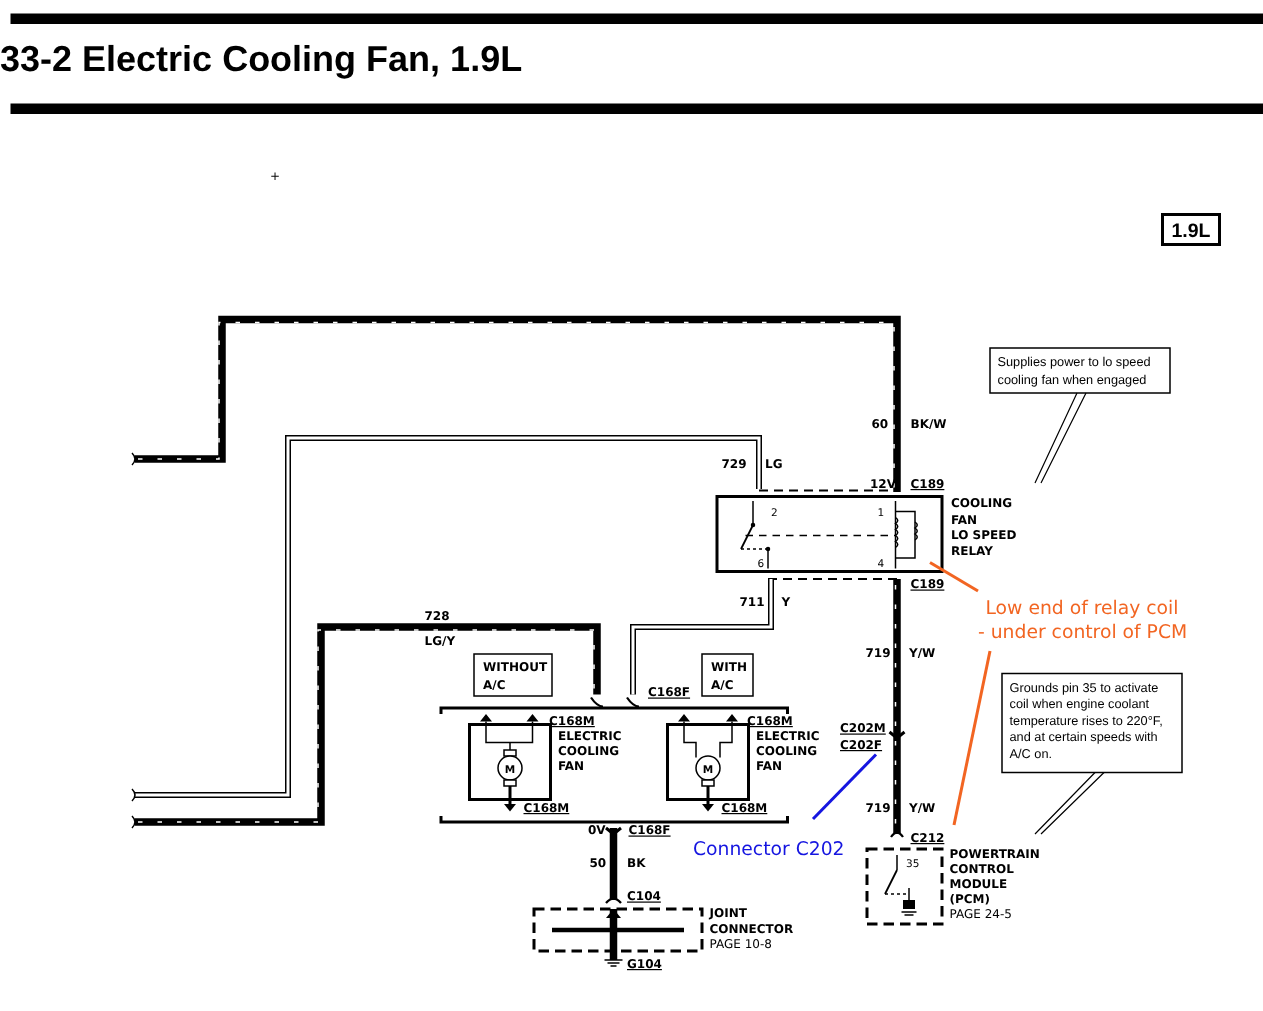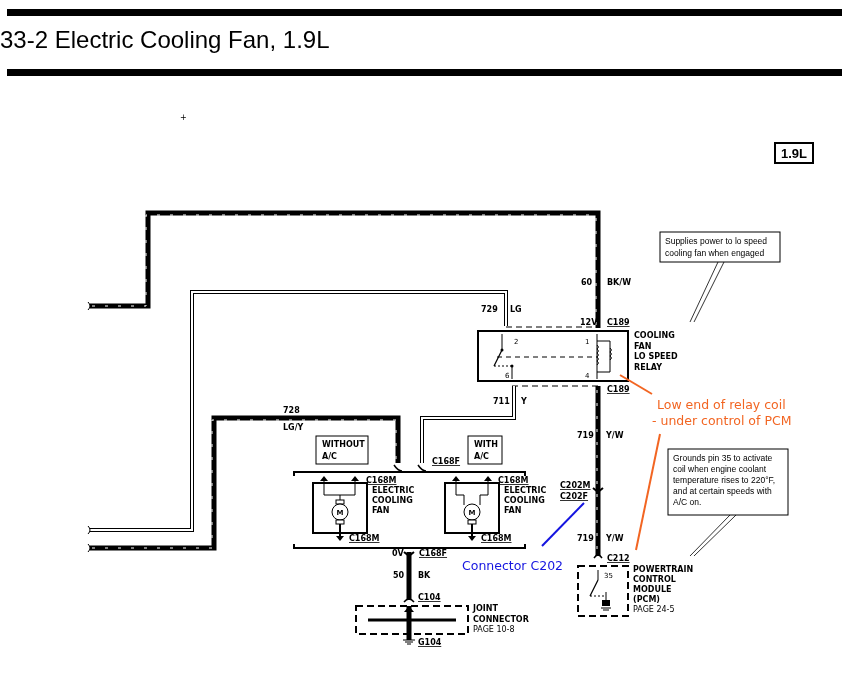--- a/index.html
+++ b/index.html
@@ -1,18 +1,18 @@
 <!DOCTYPE html>
 <html><head>
 <meta charset="utf-8">
 <style>
   html, body { margin:0; padding:0; background:#ffffff; }
   body { width:842px; height:674px; position:relative; overflow:hidden; font-family:"Liberation Sans", sans-serif; }
   .bar { position:absolute; left:7px; right:0; height:7px; background:#000; }
-  #title { position:absolute; left:0; top:26px; font-size:24px; color:#000; font-family:"Liberation Sans", sans-serif; white-space:nowrap; }
+  #title { position:absolute; left:0; top:26px; font-size:24px; color:#000; font-family:"Liberation Sans", sans-serif; white-space:nowrap;font-weight:bold; }
   svg { position:absolute; left:0; top:0; }
   .lbl { font-family:"DejaVu Sans", sans-serif; font-weight:bold; font-size:8px; fill:#000; }
   .lbln { font-family:"DejaVu Sans", sans-serif; font-size:8px; fill:#000; }
   .ul { text-decoration: underline; }
   .note { font-family:"Liberation Sans", sans-serif; font-size:8.5px; fill:#000; }
   .ann-orange { font-family:"DejaVu Sans", sans-serif; font-size:12.5px; fill:#f26522; }
   .ann-blue { font-family:"DejaVu Sans", sans-serif; font-size:12.5px; fill:#1515e0; }
 </style>
 </head>
 <body>

